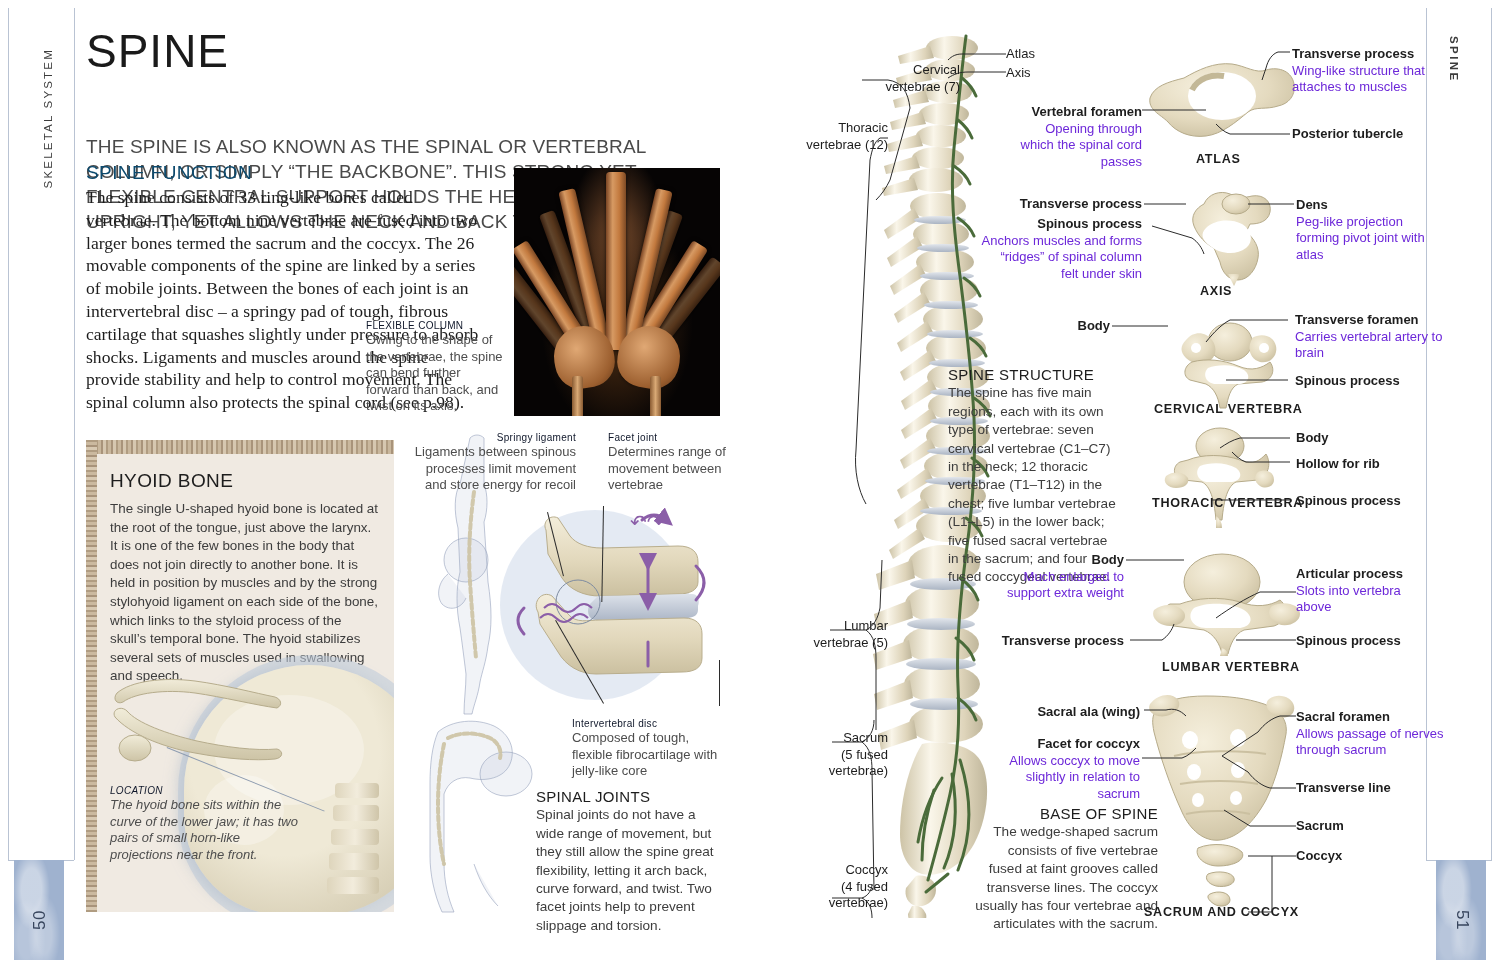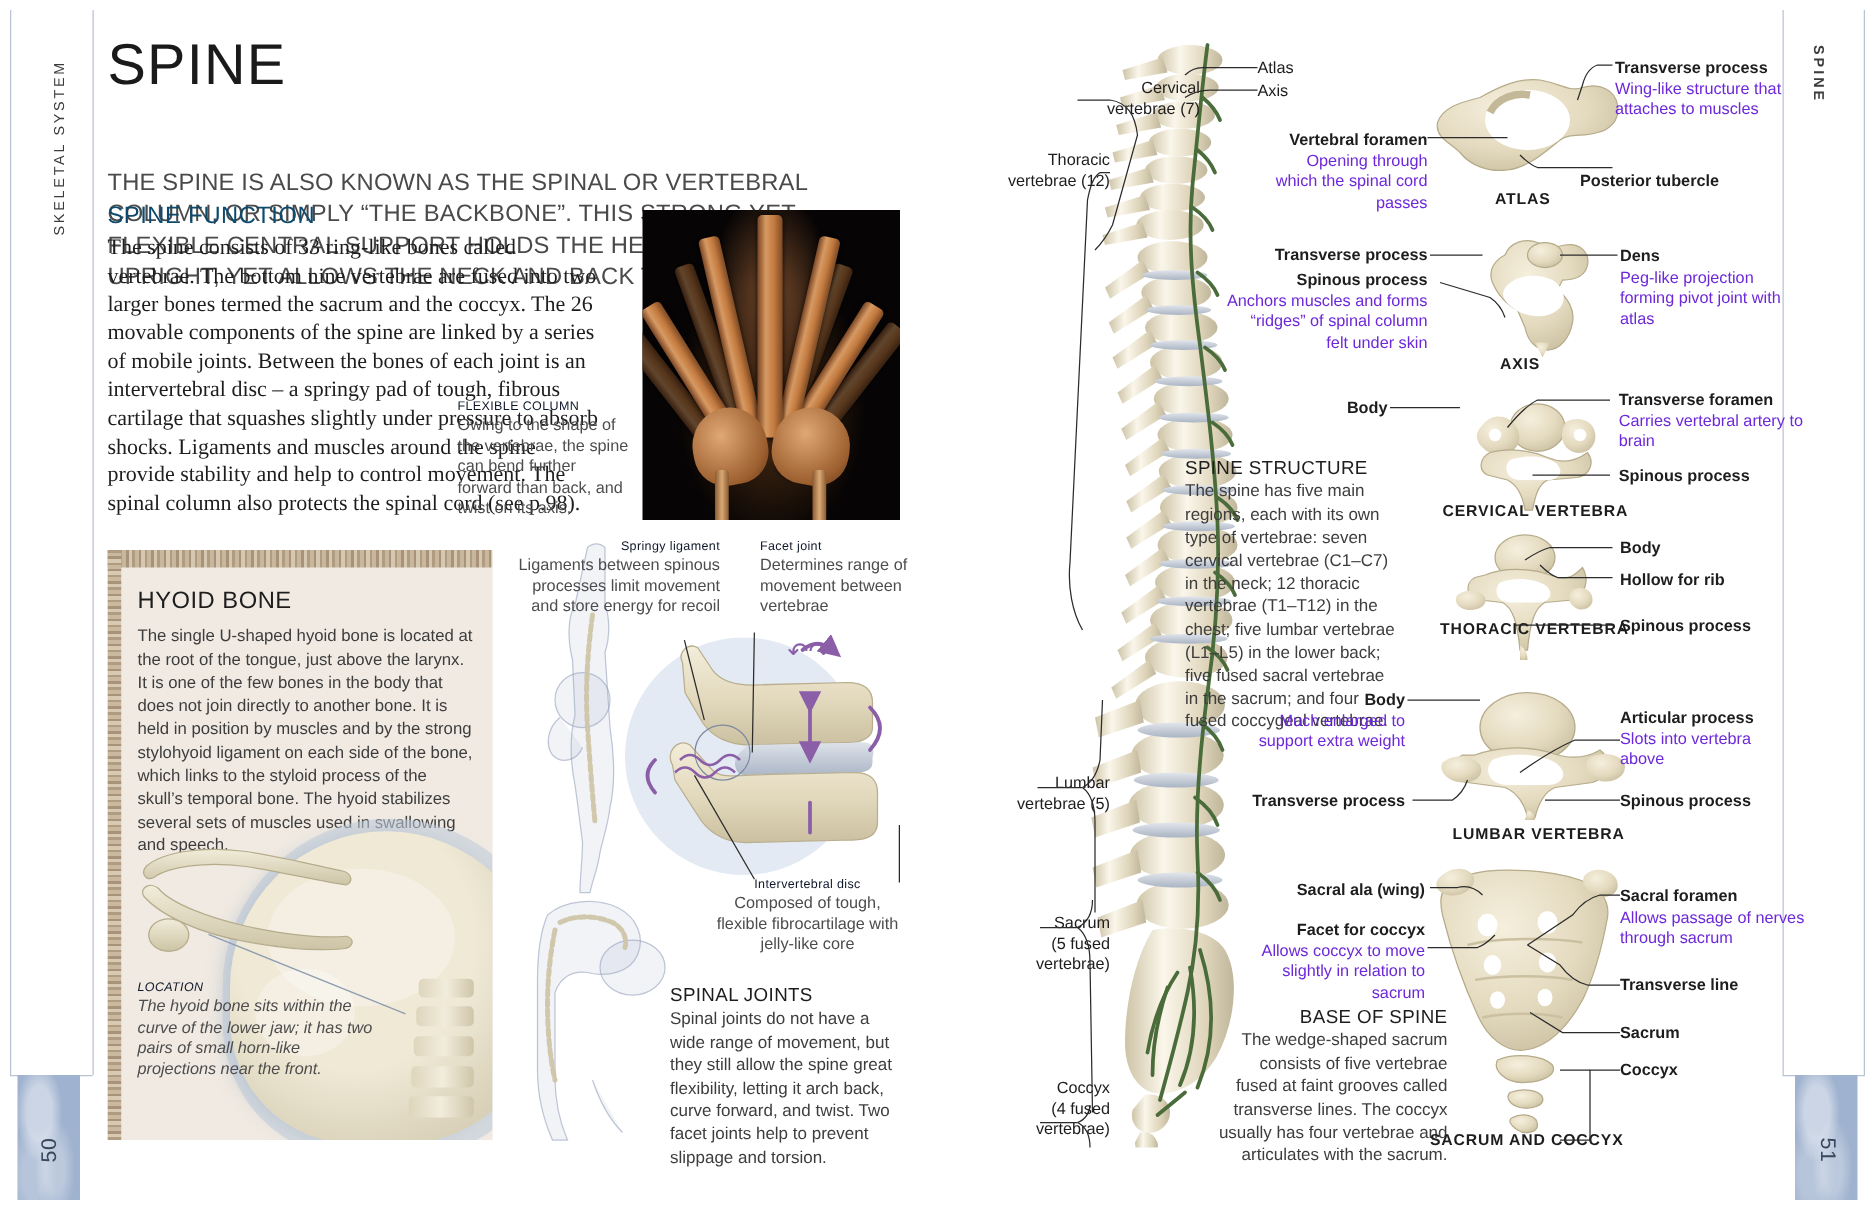--- a/index.html
+++ b/index.html
@@ -365,21 +365,21 @@
     <div class="cap-b">Ligaments between spinous processes limit movement and store energy for recoil</div>
   </div>
   <div class="leader leader-dark" style="left:548px; top:512px; width:66px; transform:rotate(76deg);"></div>
 
   <div class="cap bold" style="left:608px; top:432px; width:126px;">
     <div class="cap-h">Facet joint</div>
     <div class="cap-b">Determines range of movement between vertebrae</div>
   </div>
   <div class="leader leader-dark" style="left:604px; top:506px; width:96px; transform:rotate(91deg);"></div>
 
-  <div class="cap bold r" style="left:572px; top:702px; width:148px; text-align:center;">
+  <div class="cap bold r" style="left:572px; top:718px; width:148px; text-align:left;">
     <div class="cap-h">Intervertebral disc</div>
     <div class="cap-b">Composed of tough, flexible fibrocartilage with jelly-like core</div>
   </div>
   <div class="leader leader-dark" style="left:556px; top:620px; width:96px; transform:rotate(60deg);"></div>
   <div class="leader leader-dark" style="left:720px; top:660px; width:46px; transform:rotate(90deg);"></div>
 
   <div class="prose-block" style="left:536px; top:788px; width:186px;">
     <div class="ph">SPINAL JOINTS</div>
     <div>Spinal joints do not have a wide range of movement, but they still allow the spine great flexibility, letting it arch back, curve forward, and twist. Two facet joints help to prevent slippage and torsion.</div>
   </div>
@@ -571,21 +571,21 @@
              C96,74 82,86 66,88 C50,90 36,84 28,74 C20,66 8,62 10,50 Z" fill="url(#bn)" stroke="#b6ab8a" stroke-width="1"></path>
     <ellipse cx="82" cy="48" rx="34" ry="24" fill="#ffffff"></ellipse>
     <path d="M52,42 C58,30 72,26 84,28" fill="none" stroke="#c3b897" stroke-width="6"></path>
   </svg>
   <div class="specimen-cap" style="left:1196px; top:152px;">ATLAS</div>
 
   <div class="lbl" style="left:1292px; top:46px; width:150px;">
     <div class="h">Transverse process</div>
     <div class="d">Wing-like structure that attaches to muscles</div>
   </div>
-  <div class="lbl" style="left:1264px; top:126px; width:150px;margin-top:11px;">
+  <div class="lbl" style="left:1292px; top:126px; width:150px;">
     <div class="h">Posterior tubercle</div>
   </div>
   <div class="lbl r" style="left:1020px; top:104px; width:122px;">
     <div class="h">Vertebral foramen</div>
     <div class="d">Opening through which the spinal cord passes</div>
   </div>
   <svg style="position:absolute; left:1110px; top:40px; width:200px; height:120px;" viewBox="0 0 200 120">
     <g stroke="#2b2b2b" stroke-width="1" fill="none">
       <path d="M180,12 L168,12 C162,14 158,20 156,28 L152,40"></path>
       <path d="M180,94 L120,94 C114,92 110,88 106,84"></path>

